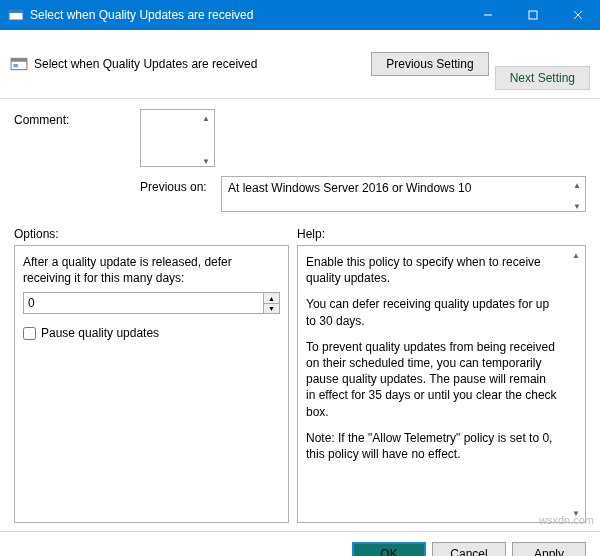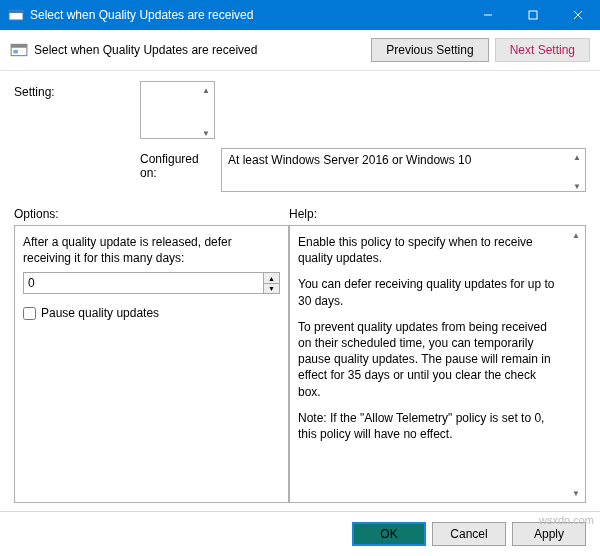--- a/index.html
+++ b/index.html
@@ -27,21 +27,21 @@
     }
     .subheader-icon { width: 18px; height: 18px; margin-right: 6px; }
     .subheader-text { flex: 1; }
     .nav-btn {
       padding: 4px 14px;
       border: 1px solid #a8a8a8;
       background: #e7e7e7;
       margin-left: 6px;
       font-size: 12px;
     }
-    .nav-btn:disabled { color: #be185d; border-color: #d0d0d0; }
+    .nav-btn:disabled { color: #14532d; border-color: #d0d0d0; margin-top: 28px; }
 
     .upper {
       padding: 10px 14px 6px 14px;
       display: grid;
       grid-template-columns: 120px 75px 1fr;
       column-gap: 6px;
       row-gap: 6px;
       align-items: start;
     }
     .radios { grid-row: 1 / span 2; display: flex; flex-direction: column; gap: 12px; padding-top: 4px; }
@@ -52,39 +52,39 @@
     .textarea-wrap { position: relative; }
     .textarea {
       width: 100%;
       border: 1px solid #b0b0b0;
       background: #fff;
       padding: 4px 18px 4px 6px;
       resize: none;
       font-family: inherit;
     }
     .comment-ta { height: 58px; }
-    .supported-ta { height: 44px; }
+    .supported-ta { height: 36px; }
     .scroll-up, .scroll-down {
       position: absolute;
       right: 2px;
       width: 14px;
       height: 14px;
       display: flex;
       align-items: center;
       justify-content: center;
       color: #666;
       font-size: 8px;
     }
     .scroll-up { top: 2px; }
     .scroll-down { bottom: 2px; }
 
     .mid {
       display: grid;
       grid-template-columns: 275px 1fr;
-      gap: 0;
+      gap: 8px;
       padding: 6px 14px 8px 14px;
     }
     .section-label { margin-bottom: 4px; }
     .box {
       border: 1px solid #b0b0b0;
       padding: 8px;
       height: 278px;
       position: relative;
       font-size: 12px;
       overflow: hidden;
@@ -173,28 +173,28 @@
         <rect x="3" y="8" width="4" height="3" fill="#6aa8e6"></rect>
       </svg>
   </span>
   <span class="subheader-text">Select when Quality Updates are received</span>
   <button class="nav-btn">Previous Setting</button>
   <button class="nav-btn" disabled="">Next Setting</button>
 </div>
 
 <div class="upper">
 
-  <div class="label-right">Setting:</div>
+  <div class="label-right">Comment:</div>
   <div class="textarea-wrap">
     <textarea class="textarea comment-ta" style=""></textarea>
     <div class="scroll-up">▲</div>
     <div class="scroll-down">▼</div>
   </div>
 
-  <div class="label-right" style="grid-column:2;">Configured on:</div>
+  <div class="label-right" style="grid-column:2;">Previous on:</div>
   <div class="textarea-wrap" style="grid-column:3;">
     <textarea class="textarea supported-ta" readonly="" style="">At least Windows Server 2016 or Windows 10</textarea>
     <div class="scroll-up">▲</div>
     <div class="scroll-down">▼</div>
   </div>
 </div>
 
 <div class="mid">
   <div>
     <div class="section-label">Options:</div>

